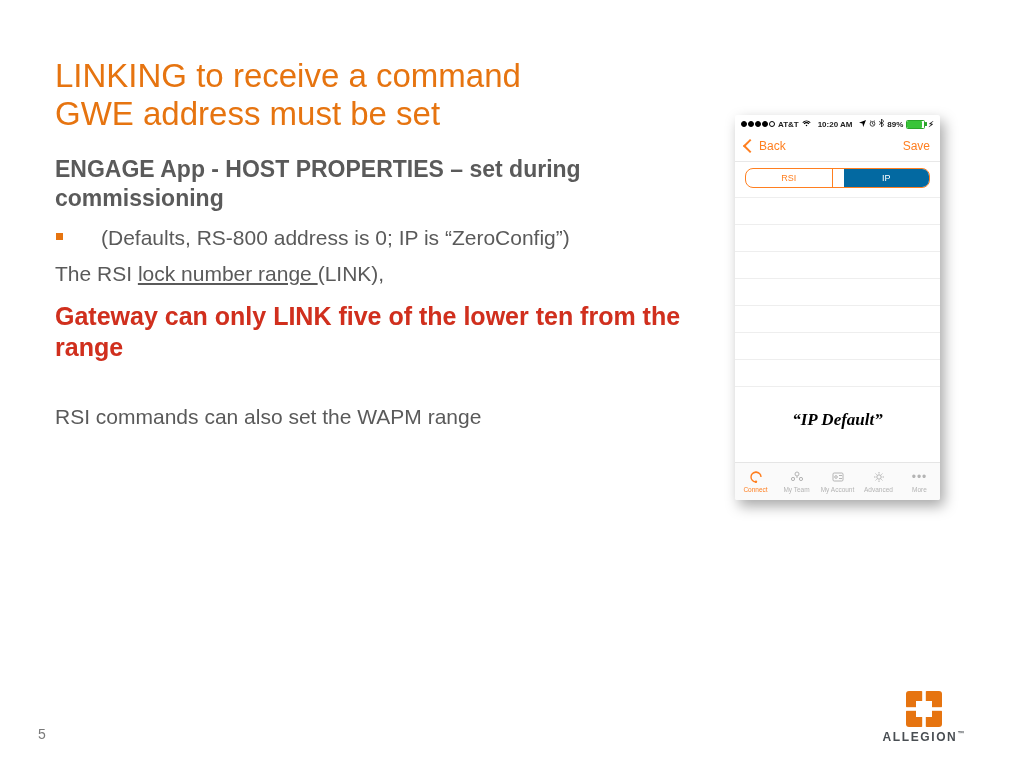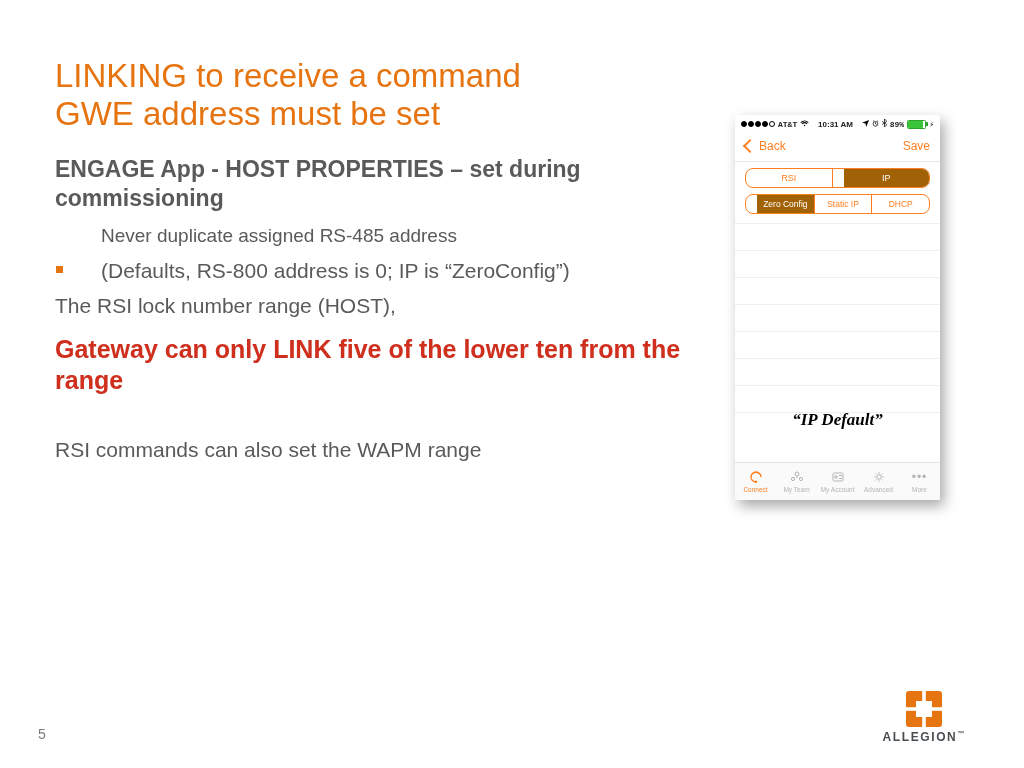--- a/index.html
+++ b/index.html
@@ -61,21 +61,21 @@
   ul.bullets li::before {
     content: "";
     position: absolute;
     left: 1px;
     top: 9px;
     width: 7px;
     height: 7px;
     background: #e67410;
   }
   ul.bullets.tight li { padding-left: 20px; }
-  .underline { }
+  .underline { text-decoration: underline; }
   .red {
     font-size: 25px;
     color: #d12f1d;
     font-weight: 700;
     margin: 14px 0 40px 0;
     line-height: 1.25;
     text-shadow: 0 0 0.5px rgba(0,0,0,0.1);
   }
   .pg {
     position: absolute;
@@ -120,21 +120,21 @@
   .statusbar {
     height: 14px;
     display: flex;
     align-items: center;
     justify-content: space-between;
     padding: 2px 6px 0 6px;
     font-size: 8px;
     color: #202020;
     font-weight: 600;
   }
-  .statusbar .left, .statusbar .right { display: flex; align-items: center; gap: 3px; font-family: Liberation Mono, monospace; }
+  .statusbar .left, .statusbar .right { display: flex; align-items: center; gap: 3px; }
   .sig-dots { display: flex; gap: 1px; align-items: center; }
   .sig-dots i {
     width: 4px; height: 4px; border-radius: 50%;
     border: 0.7px solid #000; background: #000;
   }
   .sig-dots i.e { background: transparent; }
   .wifi-ic, .bt-ic, .loc-ic, .alarm-ic {
     font-size: 8px; line-height: 1;
   }
   .batt {
@@ -173,21 +173,21 @@
     font-size: 9px;
     height: 18px;
   }
   .seg .opt {
     flex: 1;
     display: flex; align-items: center; justify-content: center;
     color: #ff7f20;
     border-right: 1px solid #ff7f20;
   }
   .seg .opt:last-child { border-right: none; }
-  .seg .opt.sel { background: #a16207; color: #fff; margin-left: 11px; }
+  .seg .opt.sel { background: #0369a1; color: #fff; margin-left: 11px; }
   .seg.row2 { margin-top: 6px; font-size: 8.5px; }
   .list {
     border-top: 1px solid #eee;
     margin-top: 4px;
   }
   .list .row {
     height: 26px;
     border-bottom: 1px solid #eee;
   }
   .ip-default {
@@ -227,28 +227,27 @@
 <body>
 
 <div class="slide">
   <p class="title">
     <span>LINKING to receive a command</span><br>
     <span>GWE address must be set</span>
   </p>
 
   <p class="h2">ENGAGE App - HOST PROPERTIES – set during commissioning</p>
 
-  <p class="sub">Never duplicate assigned RS-485 address</p>
 
   <ul class="bullets">
     <li>(Defaults, RS-800 address is 0; IP is “ZeroConfig”)</li>
   </ul>
 
   <p class="body">
-    <span>The RSI </span><span class="underline">lock number range </span><span>(HOST),</span>
+    <span>The RSI </span><span class="underline">lock number range </span><span>(LINK),</span>
   </p>
 
 
   <p class="red">Gateway can only LINK five of the lower ten from the range</p>
 
   <p class="body">RSI commands can also  set the WAPM range</p>
 </div>
 
 <div class="pg">5</div>
 
@@ -277,21 +276,21 @@
           <i></i>
           <i class="e"></i>
         </span>
       <span>AT&amp;T</span>
       <span class="wifi-ic">
         <svg width="9" height="7" viewBox="0 0 12 9">
             <path d="M6 8.2a1 1 0 100-2 1 1 0 000 2zM2.2 4.4a5.4 5.4 0 017.6 0l-1 1a4 4 0 00-5.6 0l-1-1zM.5 2.7a8 8 0 0111 0l-1 1a6.6 6.6 0 00-9 0l-1-1z" fill="#000"></path>
           </svg>
       </span>
     </div>
-    <span>10:31 AM</span>
+    <span>10:20 AM</span>
     <div class="right">
       <span class="loc-ic">
         <svg width="7" height="7" viewBox="0 0 10 10">
             <path d="M0 4l10-4-4 10-1-5-5-1z" fill="#000"></path>
           </svg>
       </span>
       <span class="alarm-ic">
         <svg width="7" height="7" viewBox="0 0 10 10">
             <circle cx="5" cy="5.5" r="3.4" fill="none" stroke="#000" stroke-width="1"></circle>
             <path d="M5 3.3V5.6l1.5.9" stroke="#000" stroke-width="1" fill="none"></path>
@@ -316,25 +315,20 @@
       <span class="chev"></span>
       <span>Back</span>
     </div>
     <span>Save</span>
   </div>
 
   <div class="seg-holder">
     <div class="seg">
       <div class="opt">RSI</div>
       <div class="opt sel">IP</div>
-    </div>
-    <div class="seg row2">
-      <div class="opt sel">Zero Config</div>
-      <div class="opt">Static IP</div>
-      <div class="opt">DHCP</div>
     </div>
   </div>
 
   <div class="list">
     <div class="row"></div>
     <div class="row"></div>
     <div class="row"></div>
     <div class="row"></div>
     <div class="row"></div>
     <div class="row"></div>

